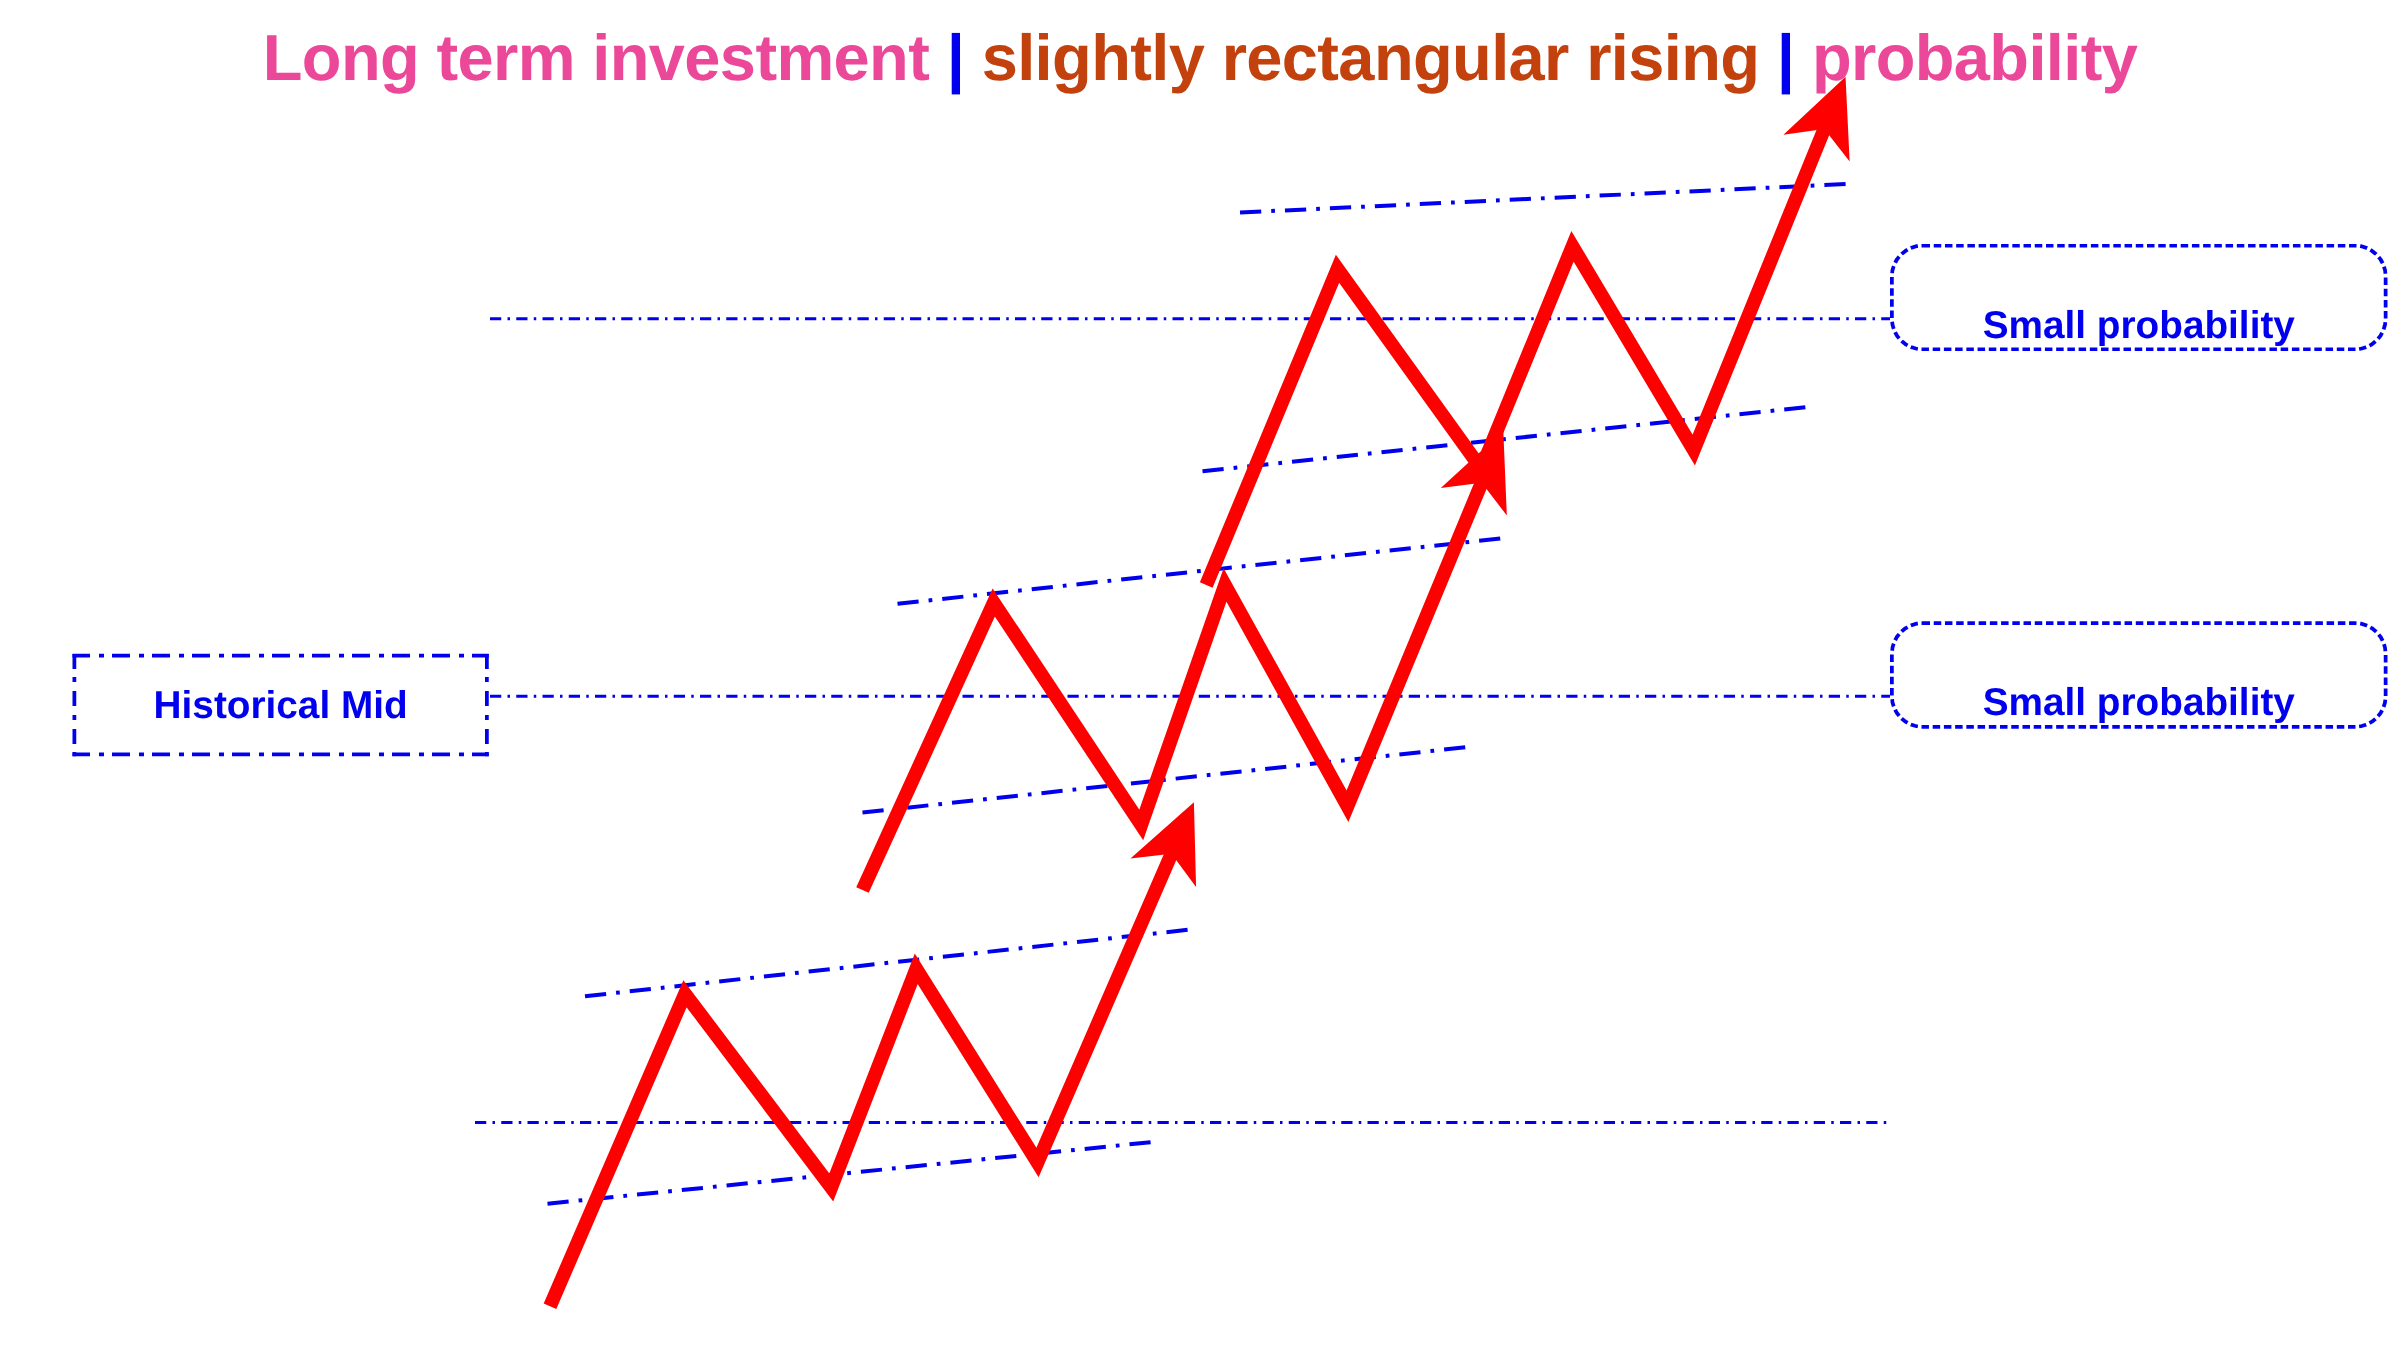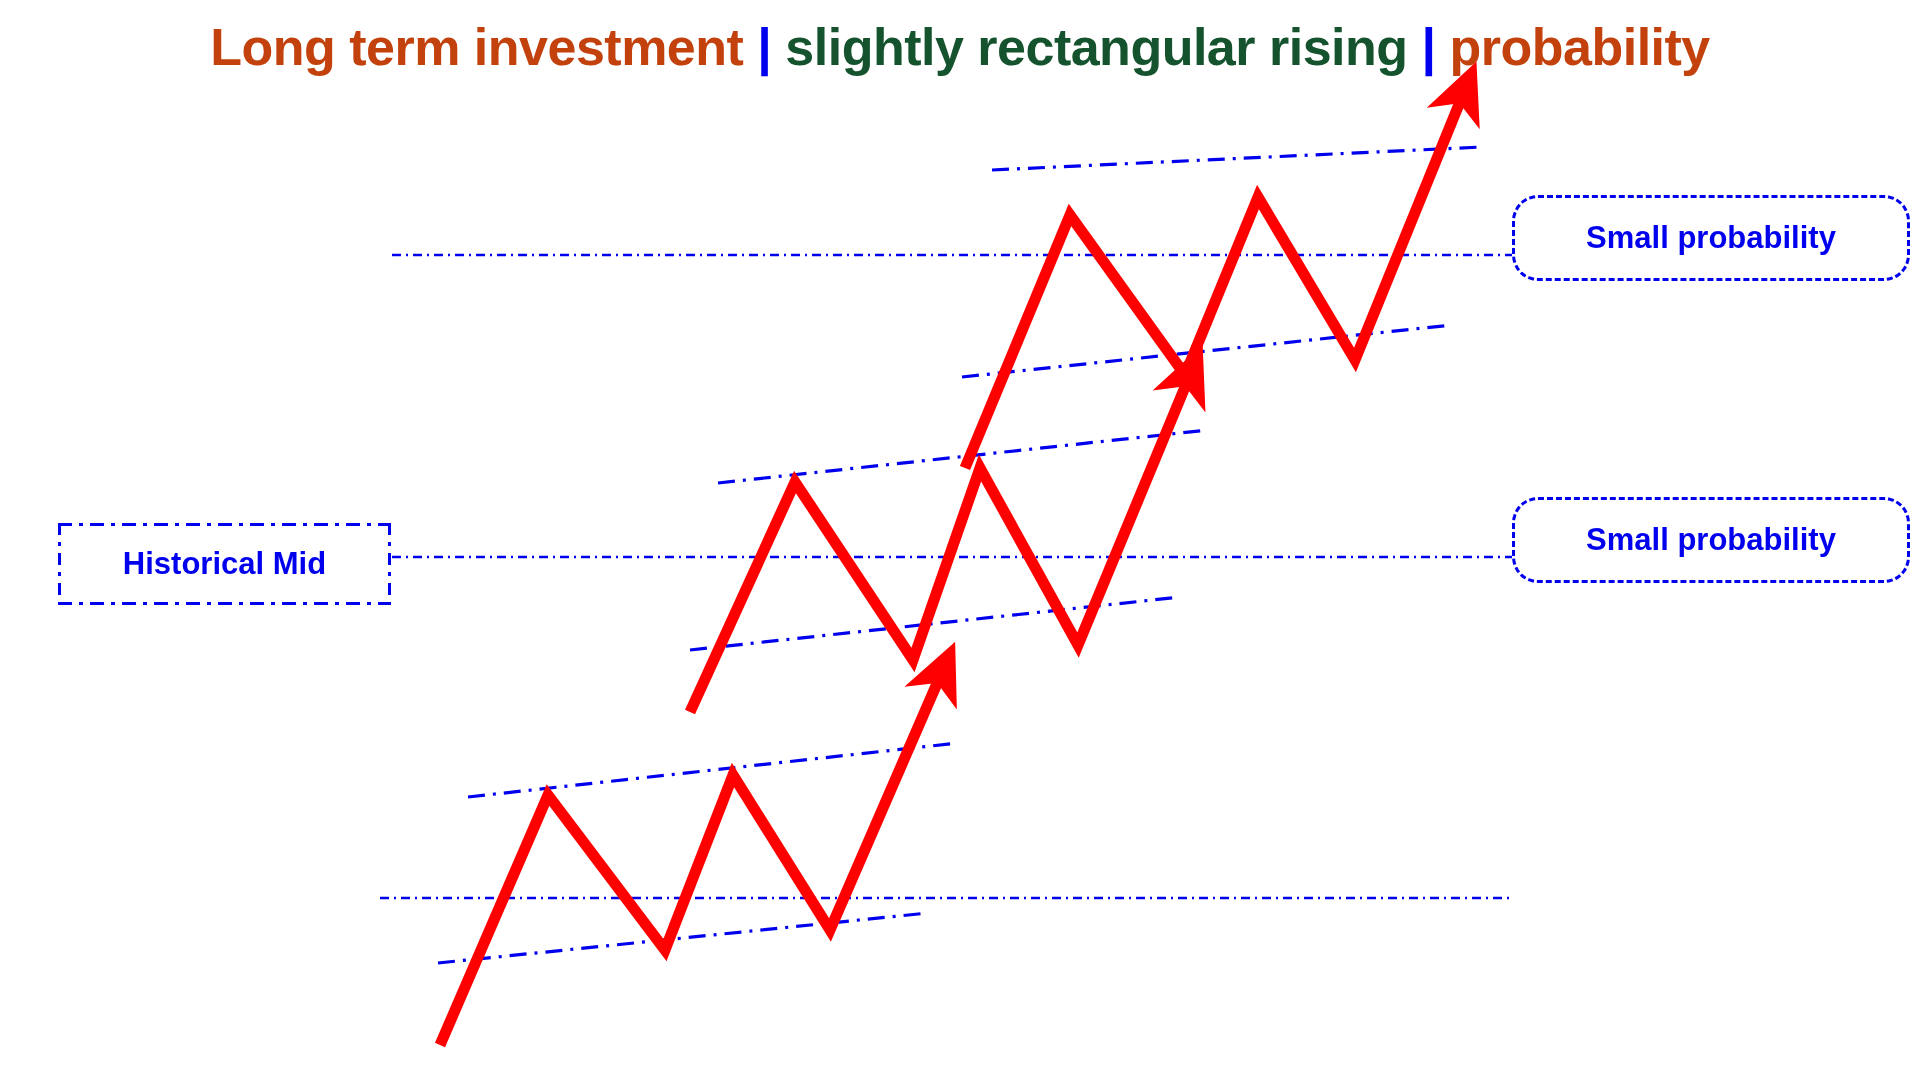--- a/index.html
+++ b/index.html
@@ -31,22 +31,22 @@
     top: 18px;
     width: 1920px;
     text-align: center;
     font-size: 52px;
     font-weight: bold;
     letter-spacing: -0.5px;
     white-space: nowrap;
     line-height: 1.15;
   }
   #title span { display: inline; }
-  .t-blue { color: #c2410c; }
-  .t-red  { color: #14532d; }
+  .t-blue { color: #ec4899; }
+  .t-red  { color: #c2410c; }
   .t-sep  { color: #0000EE; }
 
   
   .label-box {
     position: absolute;
     box-sizing: border-box;
     display: flex;
     align-items: center;
     justify-content: center;
     color: #0000EE;
@@ -68,20 +68,21 @@
     background-size: 100% 3px, 100% 3px, 3px 100%, 3px 100%;
     background-position: left top, left bottom, left top, right top;
     background-repeat: no-repeat;
   }
   .rounded {
     border-radius: 26px;
   }
   .rounded.dashdot {
     background-image: none;
     border: 3px dashed #0000EE;
+    align-items: flex-end;
   }
 
   
   #box-hist-high { left: 58px;  top: 233px; width: 333px; height: 80px; }
   #box-hist-mid  { left: 58px;  top: 523px; width: 333px; height: 82px; text-align: center; }
   #box-hist-low  { left: 45px;  top: 875px; width: 333px; height: 80px; }
 
   
   #box-small-prob  { left: 1512px; top: 195px; width: 398px; height: 86px; }
   #box-medium-prob { left: 1512px; top: 497px; width: 398px; height: 86px; }

